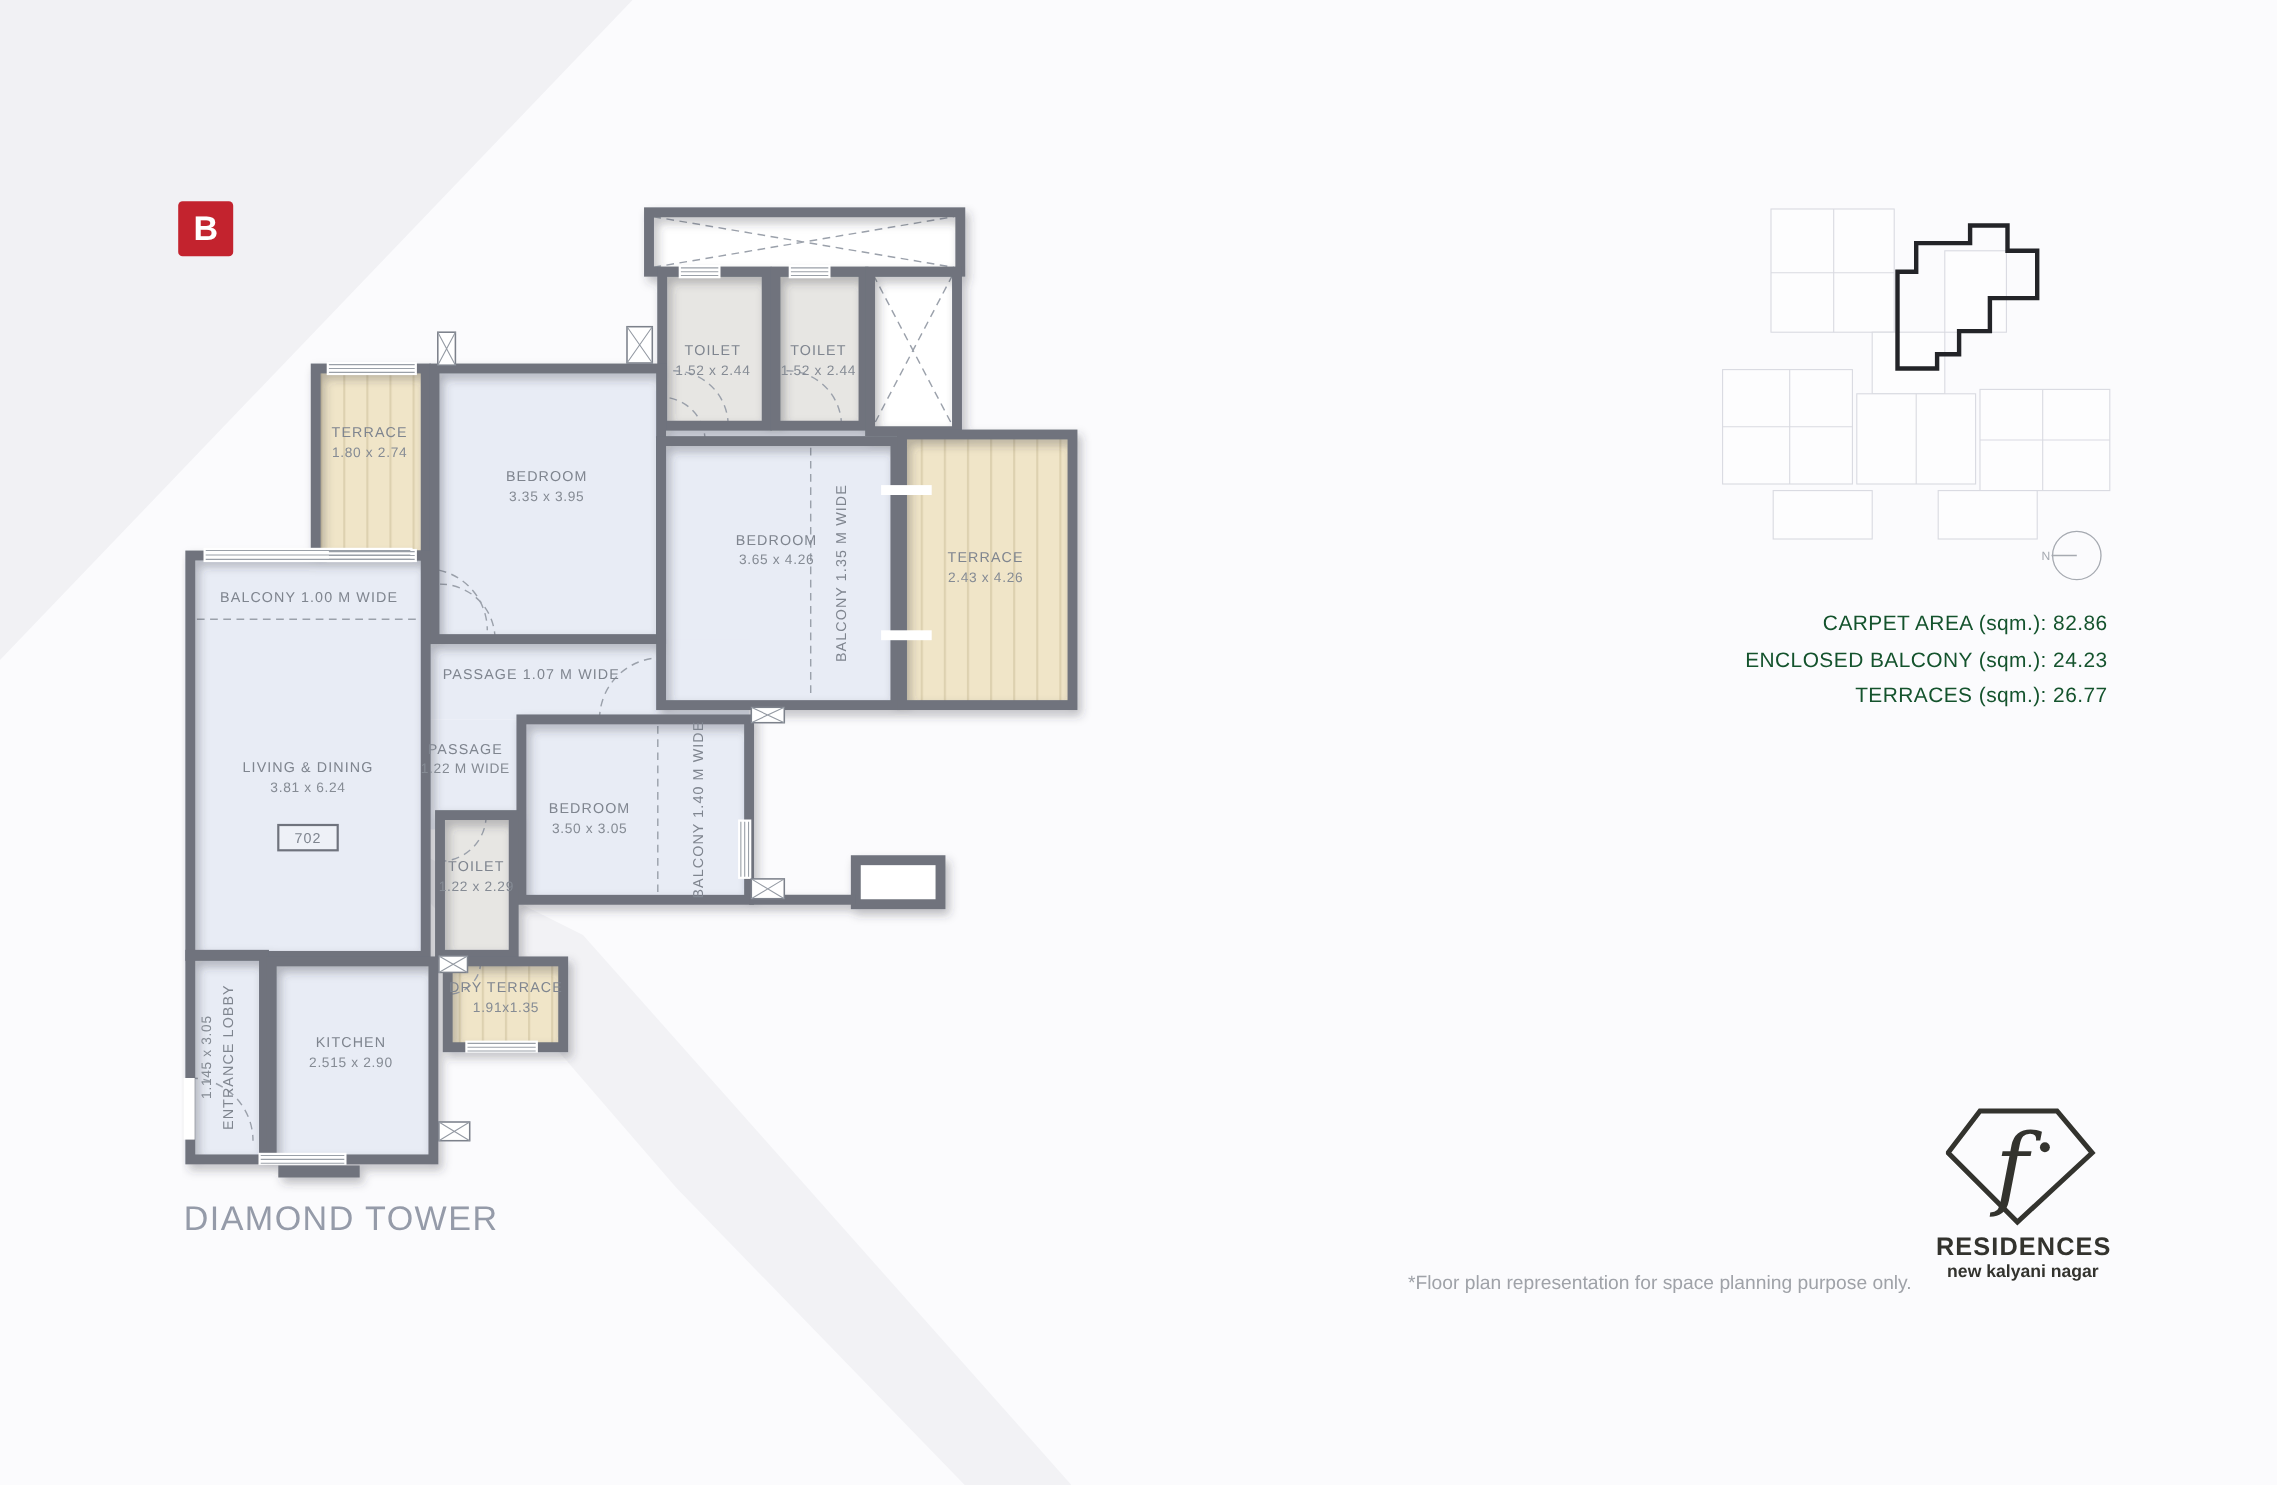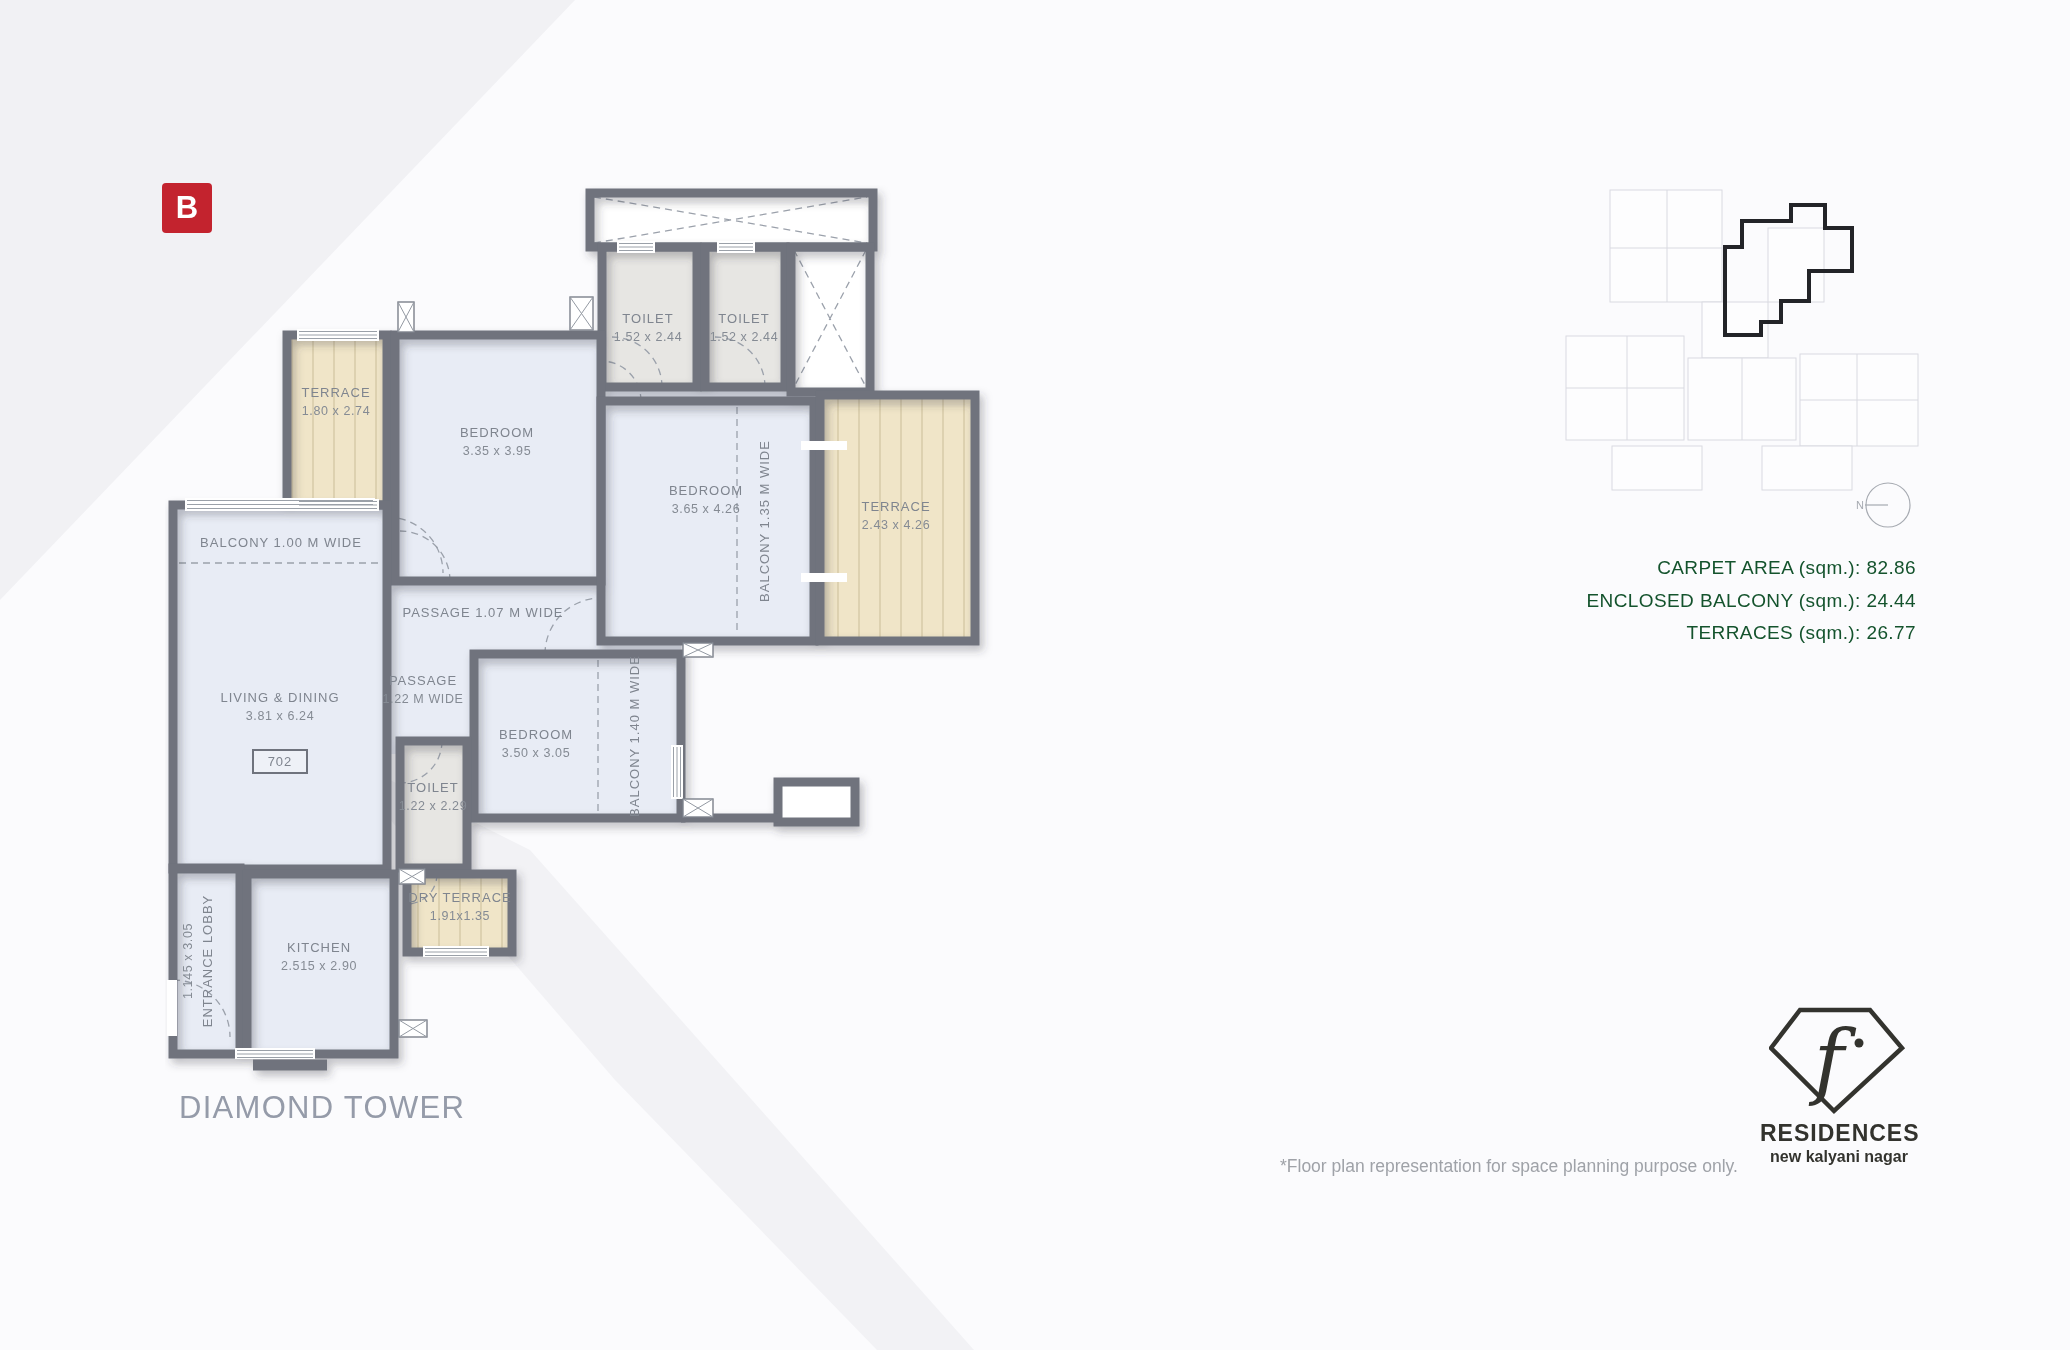--- a/index.html
+++ b/index.html
@@ -21,21 +21,21 @@
   .rname{font-size:13px;letter-spacing:1px;fill:#7f858f;text-anchor:middle;}
   .rdims{font-size:12.5px;letter-spacing:0.6px;fill:#858b94;text-anchor:middle;}
   .keyplan-svg{position:absolute;left:1552px;top:168px;width:400px;height:330px;}
   .compass-svg{position:absolute;left:1850px;top:472px;width:72px;height:66px;}
   .area-block{
     position:absolute;right:154px;top:552px;width:520px;text-align:right;
     color:#14532d;font-size:19px;line-height:32.5px;letter-spacing:0.4px;
   }
   .area-line{display:block;}
   .titles{position:absolute;left:163px;top:1090px;color:#959ba9;letter-spacing:1.3px;}
-  .title-line{font-size:31px;font-weight:400;margin:0 0 19px 16px;}
+  .title-line{font-size:31px;font-weight:400;margin:0 0 19px 4px;}
   .disclaimer{position:absolute;left:1280px;top:1156px;font-size:17.5px;color:#9fa2a8;}
   .gem-svg{position:absolute;left:1769px;top:1003px;width:140px;height:114px;}
   .fbrand-name{position:absolute;left:1760px;top:1120px;width:158px;text-align:right;
     font-size:23px;font-weight:bold;letter-spacing:1px;color:#33332e;}
   .fbrand-loc{position:absolute;left:1760px;top:1148px;width:158px;text-align:center;
     font-size:16px;font-weight:bold;color:#33332e;}
 </style>
 </head>
 <body>
 
@@ -218,21 +218,21 @@
   </svg>
 
   <svg class="compass-svg" viewBox="0 0 72 66">
     <circle cx="38" cy="33" r="22" fill="none" stroke="#a6aab1" stroke-width="1.2"></circle>
     <line x1="38" y1="33" x2="15" y2="33" stroke="#a6aab1" stroke-width="1.2"></line>
     <text x="6" y="37" font-size="11" fill="#a6aab1">N</text>
   </svg>
 
   <div class="area-block">
     <span class="area-line">CARPET AREA (sqm.): 82.86</span>
-    <span class="area-line">ENCLOSED BALCONY (sqm.): 24.44</span>
+    <span class="area-line">ENCLOSED BALCONY (sqm.): 24.23</span>
     <span class="area-line">TERRACES (sqm.): 26.77</span>
   </div>
 
   <div class="titles">
     <div class="title-line">DIAMOND TOWER</div>
   </div>
 
   <div class="disclaimer">*Floor plan representation for space planning purpose only.</div>
 
   <svg class="gem-svg" viewBox="0 0 140 114">

